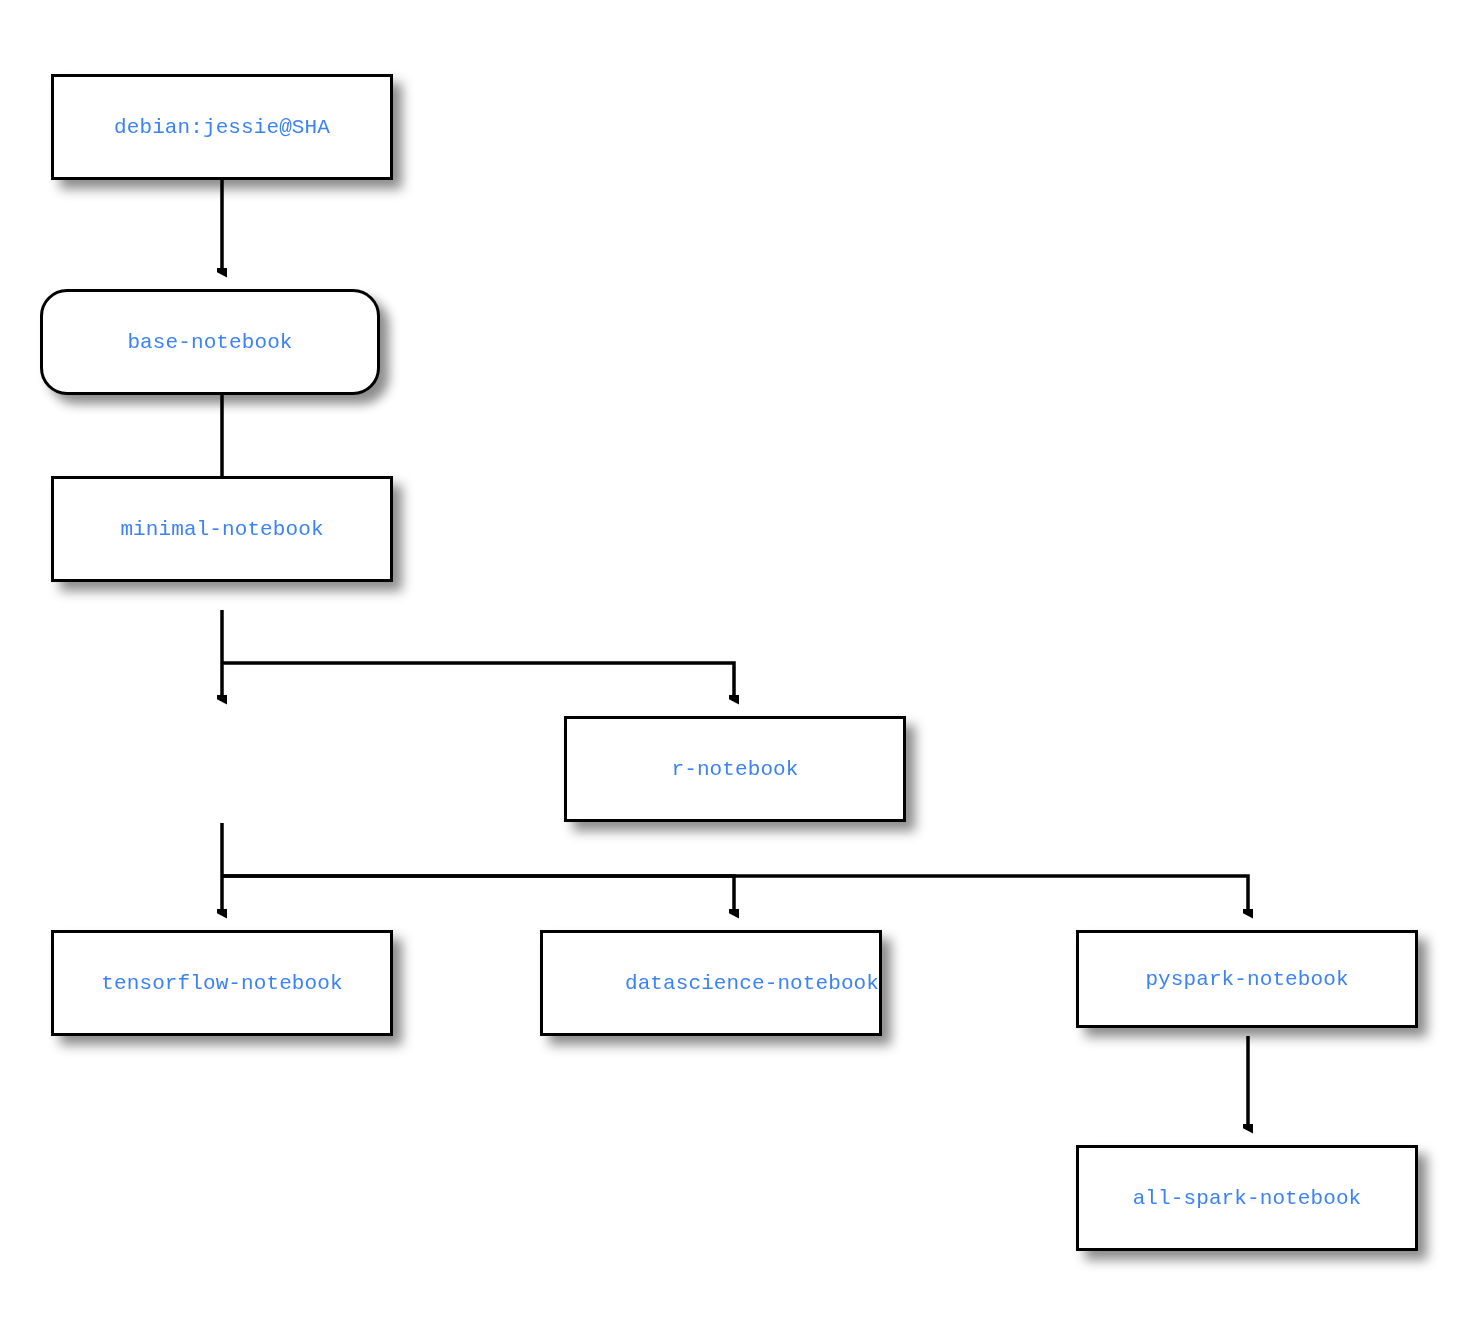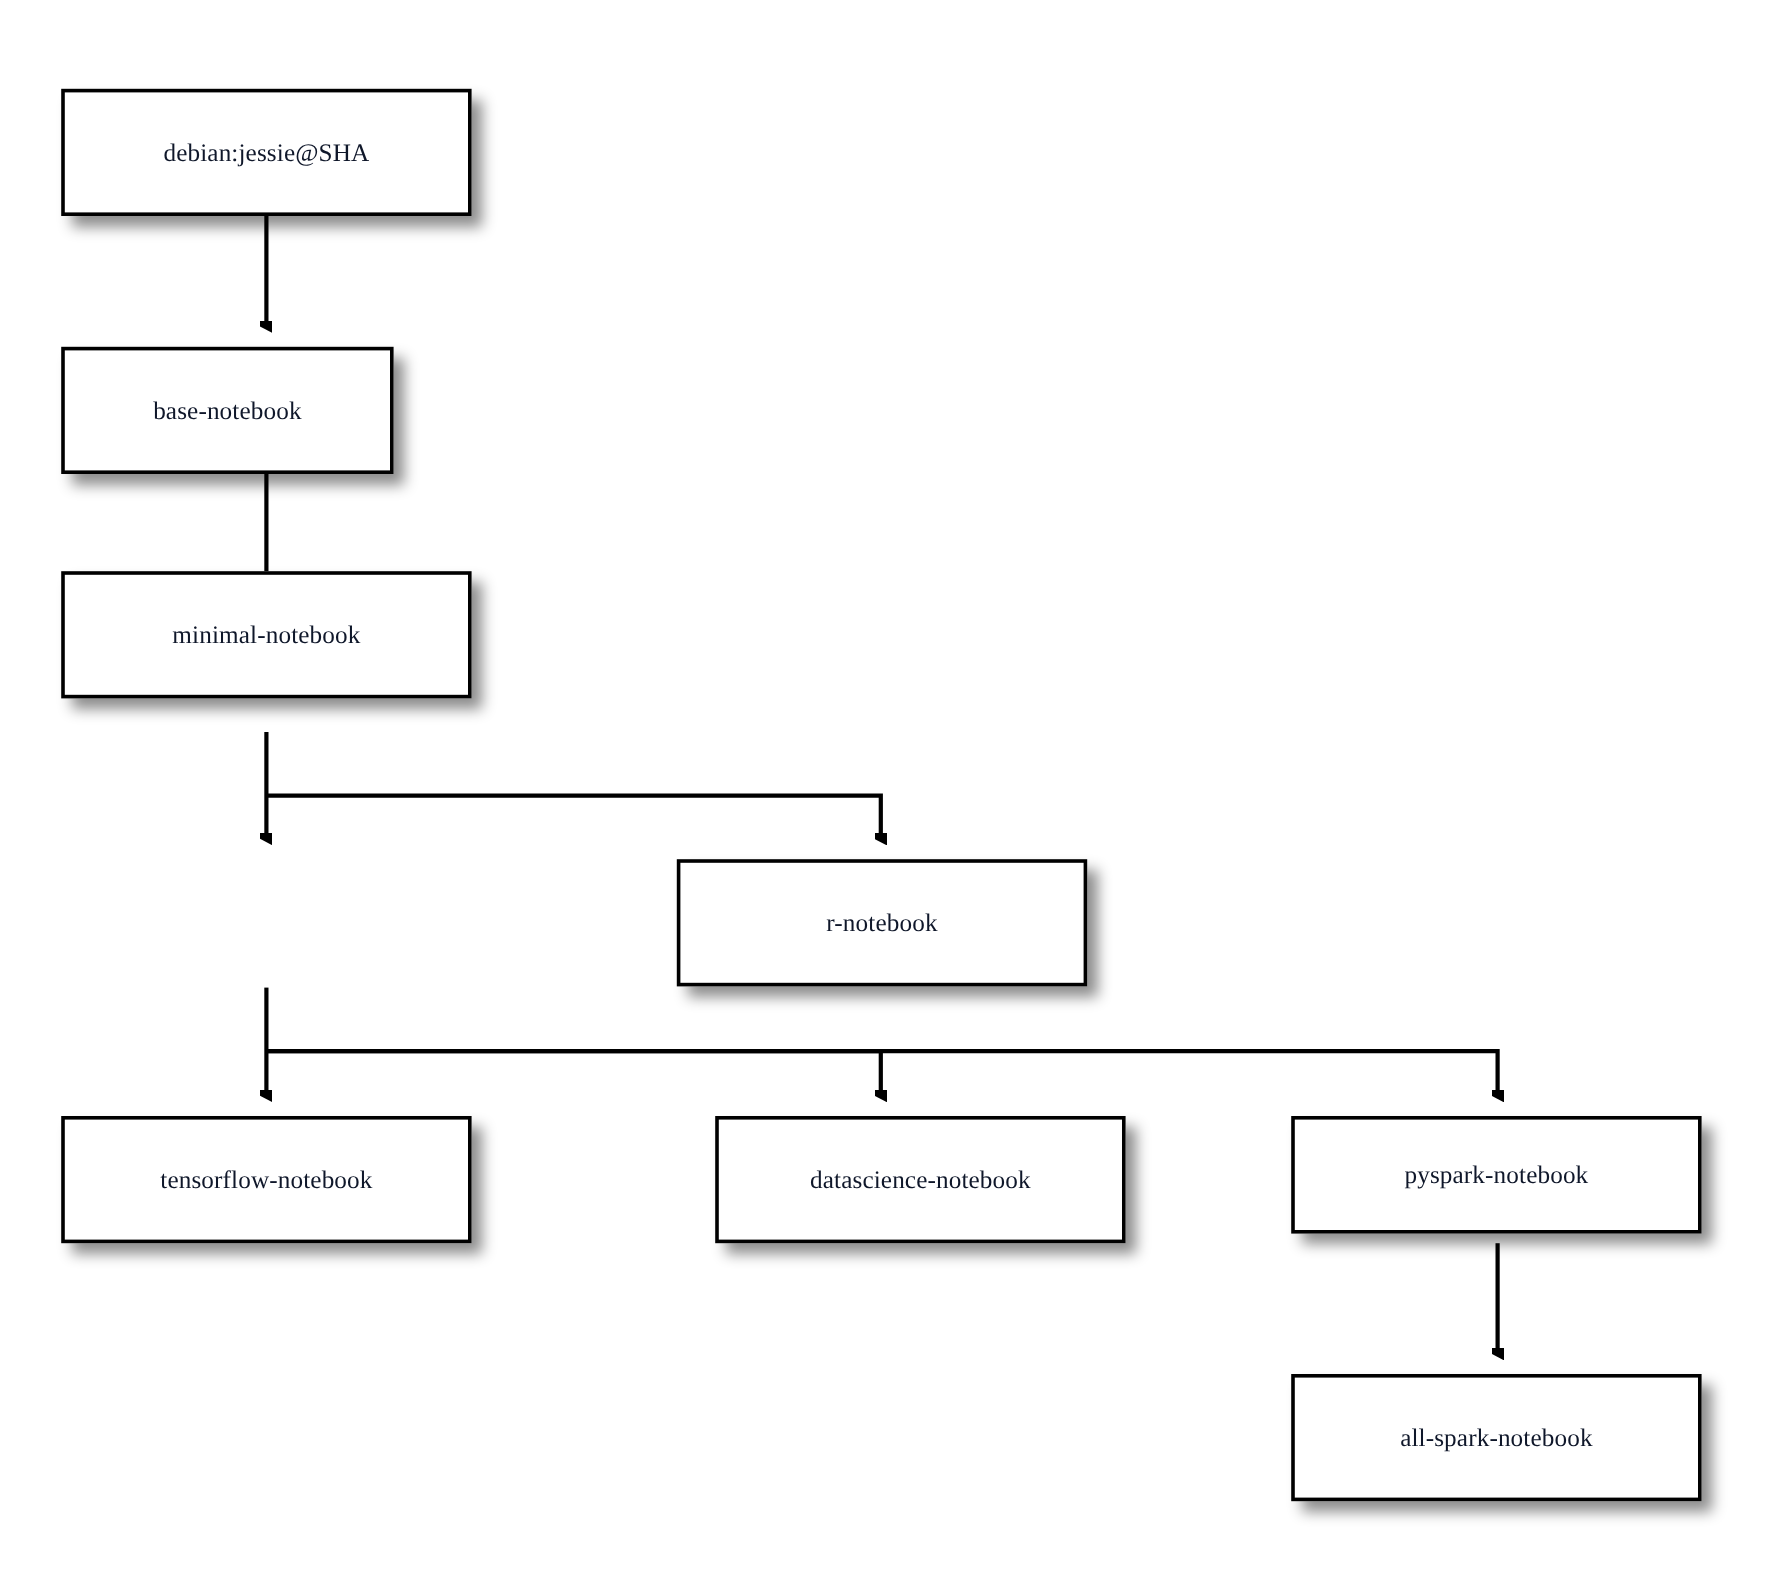--- a/index.html
+++ b/index.html
@@ -30,24 +30,24 @@
     position: absolute;
     box-sizing: border-box;
     background: #ffffff;
     border: 3px solid #000000;
     display: flex;
     align-items: center;
     justify-content: center;
     box-shadow: 9px 9px 11px rgba(0,0,0,0.45);
   }
   .node-label {
-    font-family: Liberation Serif, serif;
+    font-family: Liberation Mono, monospace;
     font-size: 21px;
     font-weight: 400;
-    color: #0f172a;
+    color: #3b82f6;
     letter-spacing: 0.1px;
     white-space: nowrap;
     line-height: 1;
     user-select: none;
   }
 </style>
 </head>
 <body>
 
 <div id="diagram-canvas">
@@ -88,33 +88,33 @@
     </g>
 
     <g>
       <path d="M 1248,1036 L 1248,1124" stroke="#000000" stroke-width="3.5" fill="none" marker-end="url(#arrowhead)"></path>
     </g>
   </svg>
 
   <div class="node" style="left: 51px; top: 74px; width: 342px; height: 106px;">
     <span class="node-label">debian:jessie@SHA</span>
   </div>
-  <div class="node" style="left: 51px; top: 289px; width: 277px; height: 106px;">
+  <div class="node" style="left: 40px; top: 289px; width: 340px; height: 106px; border-radius: 27px;">
     <span class="node-label">base-notebook</span>
   </div>
   <div class="node" style="left: 51px; top: 476px; width: 342px; height: 106px;">
     <span class="node-label">minimal-notebook</span>
   </div>
   <div class="node" style="left: 564px; top: 716px; width: 342px; height: 106px; text-align: center;">
     <span class="node-label">r-notebook</span>
   </div>
   <div class="node" style="left: 51px; top: 930px; width: 342px; height: 106px;">
     <span class="node-label">tensorflow-notebook</span>
   </div>
-  <div class="node" style="left: 596px; top: 930px; width: 342px; height: 106px;">
+  <div class="node" style="left: 540px; top: 930px; width: 342px; height: 106px; justify-content: flex-end;">
     <span class="node-label">datascience-notebook</span>
   </div>
   <div class="node" style="left: 1076px; top: 930px; width: 342px; height: 98px;">
     <span class="node-label">pyspark-notebook</span>
   </div>
   <div class="node" style="left: 1076px; top: 1145px; width: 342px; height: 106px;">
     <span class="node-label">all-spark-notebook</span>
   </div>
 
 </div>

